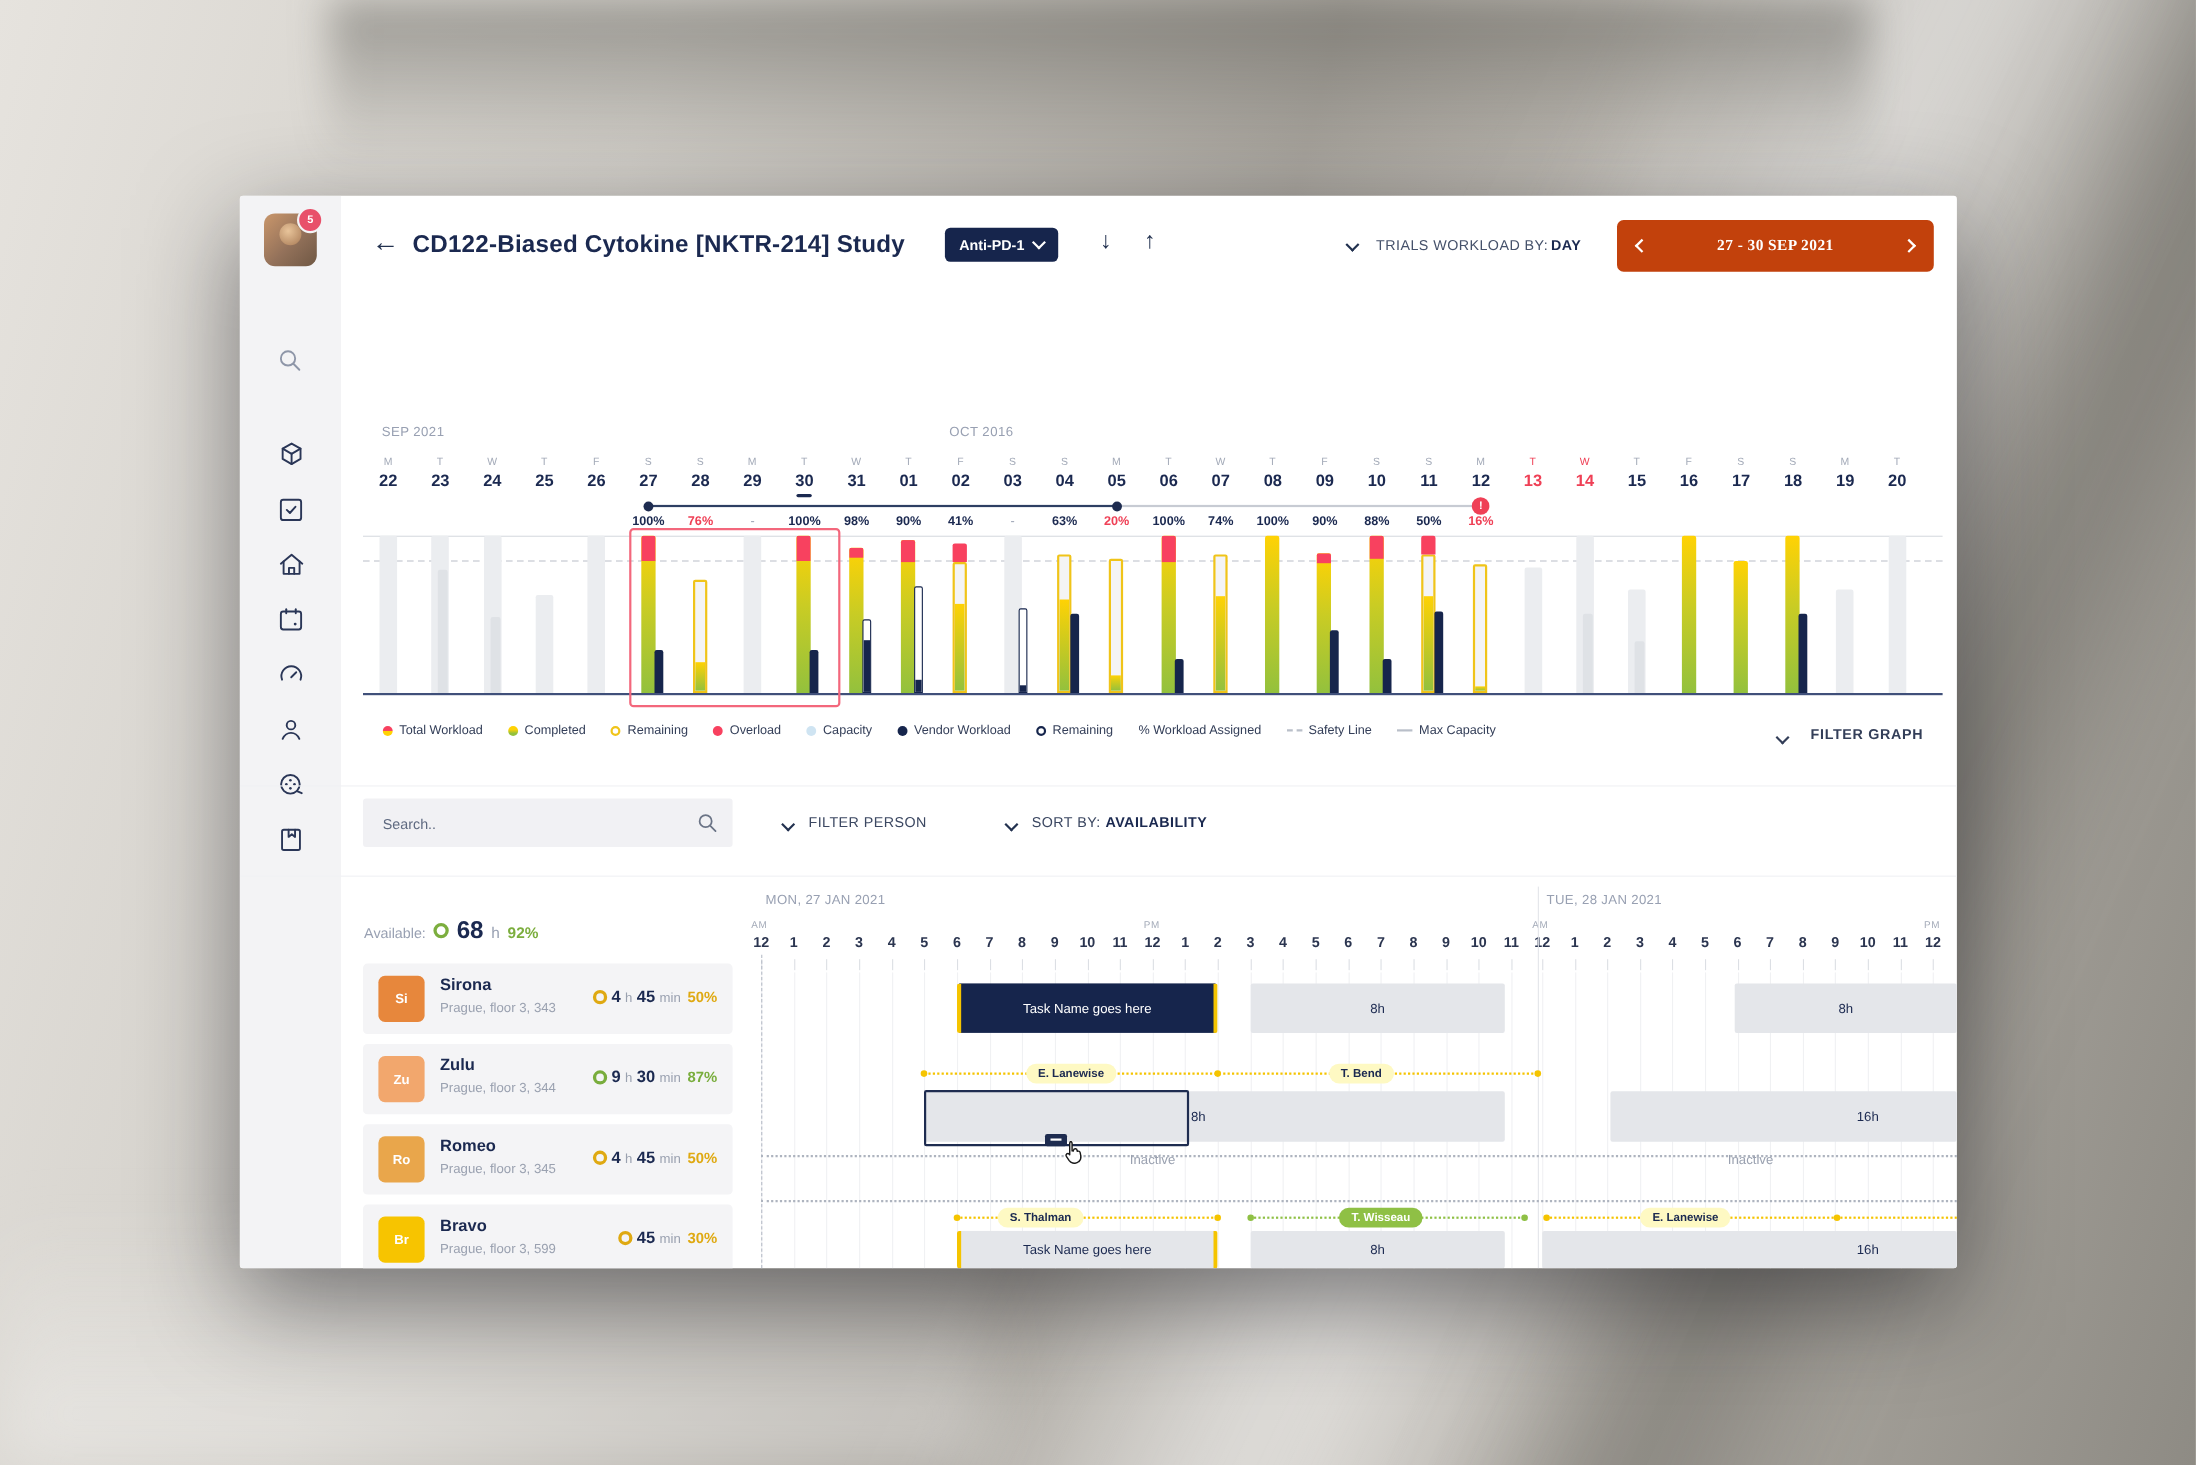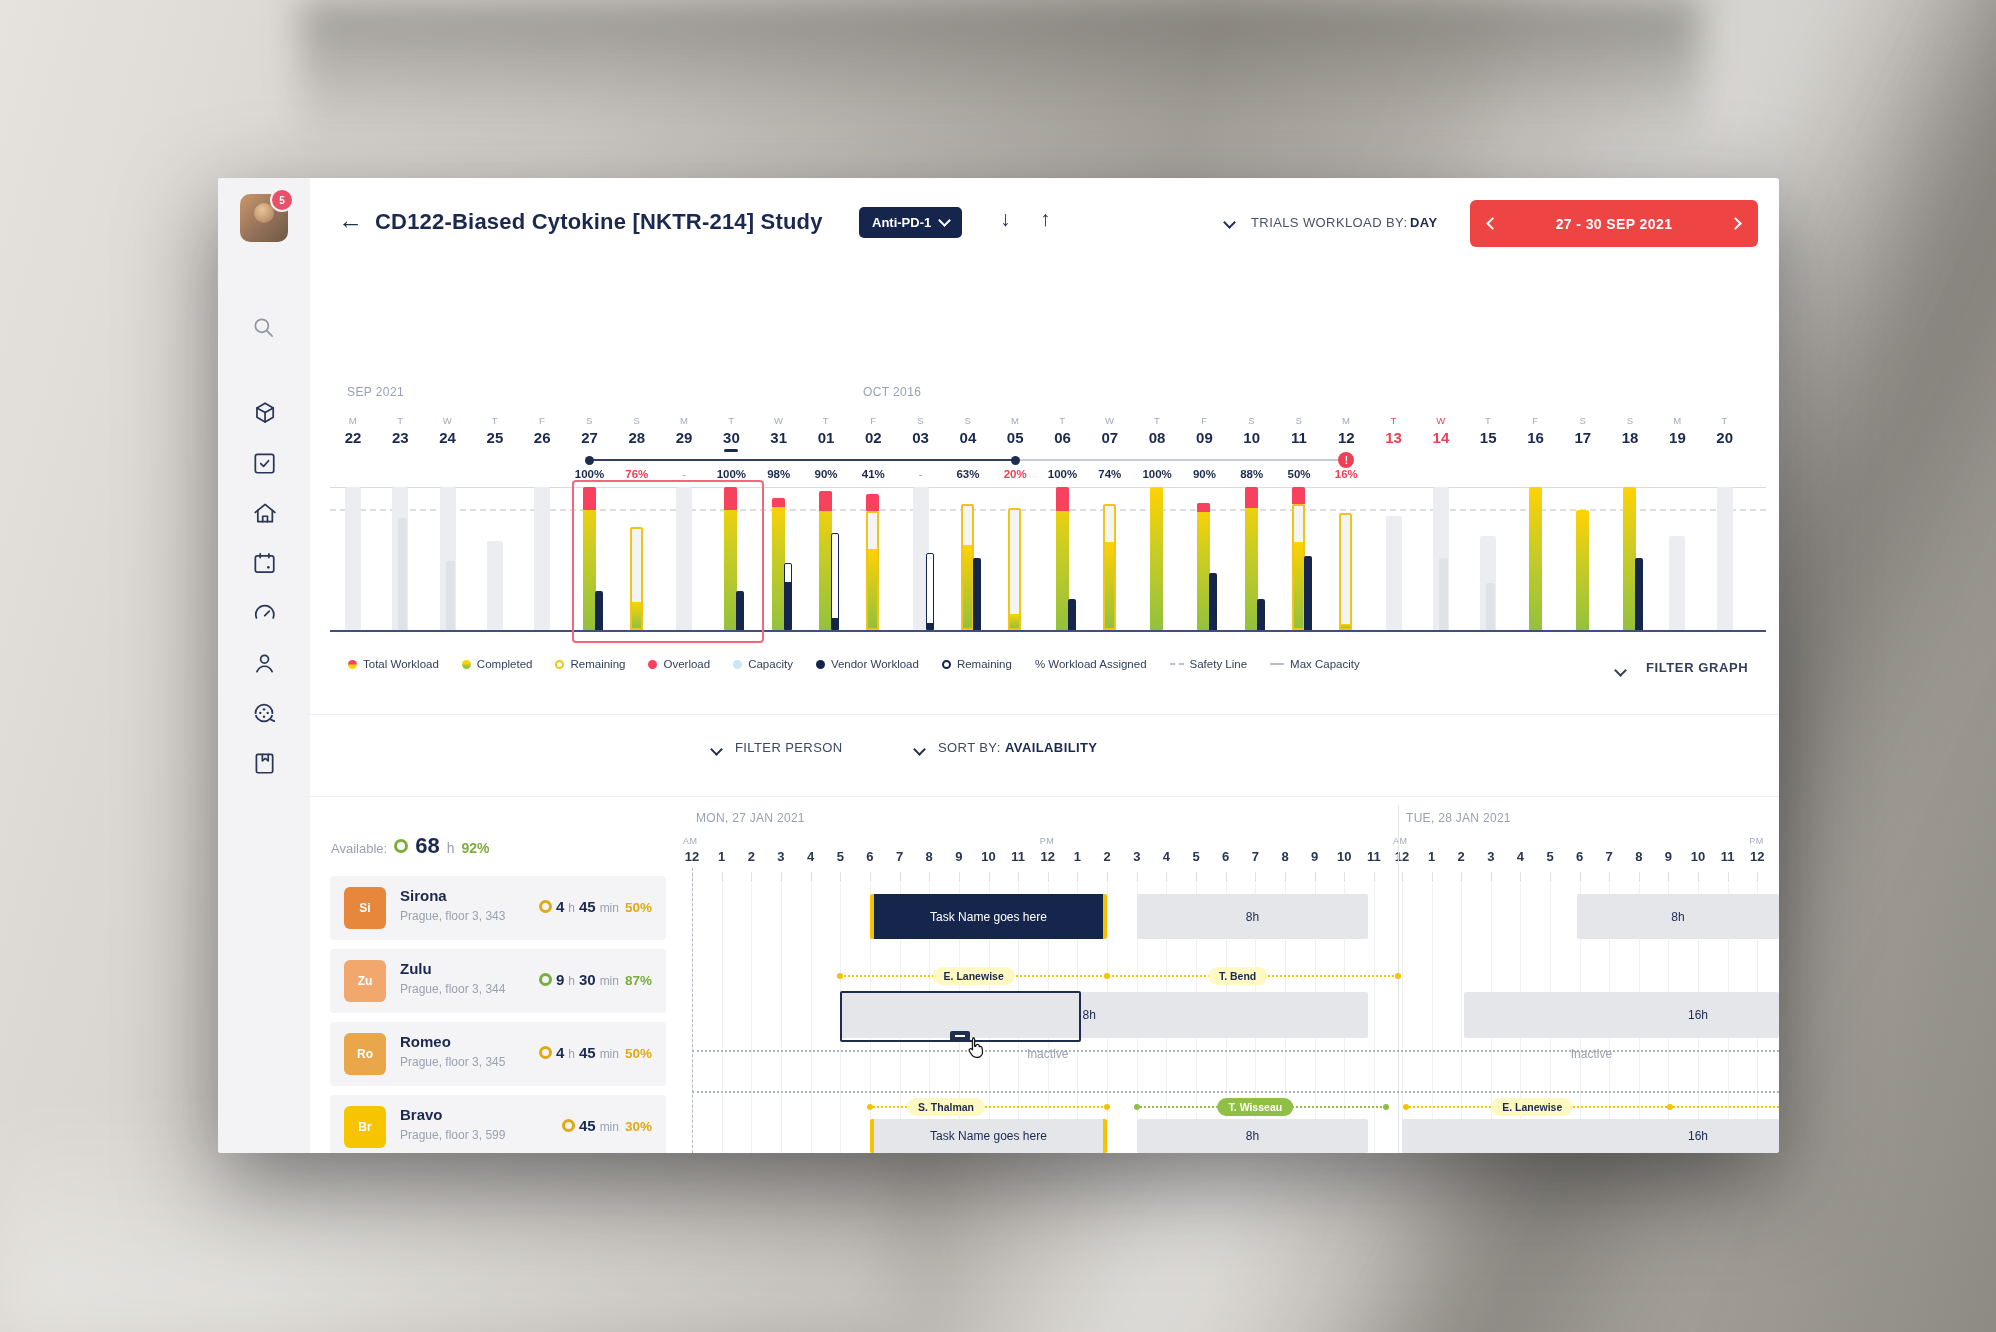--- a/index.html
+++ b/index.html
@@ -41,22 +41,22 @@
   .tagpill{left:641px;top:29px;height:31px;padding:0 13px;background:#16254c;border-radius:5px;color:#fff;
     font-size:13px;font-weight:bold;display:flex;align-items:center;gap:9px;}
   .hdr-arrow{top:29px;font-size:21px;color:#22314f;font-weight:bold;}
   .chev{display:inline-block;width:7px;height:7px;border-right:2px solid currentColor;border-bottom:2px solid currentColor;}
   .chev.down{transform:rotate(45deg);}
   .chev.left{transform:rotate(135deg);}
   .chev.right{transform:rotate(-45deg);}
   .wl-chev{left:1007px;top:40px;color:#22314f;}
   .wl-label{left:1033px;top:37px;font-size:13px;color:#46526b;letter-spacing:.4px;}
   .wl-value{left:1192px;top:37px;font-size:13px;font-weight:bold;color:#1b2950;letter-spacing:.4px;}
-  .datenav{left:1252px;top:22px;width:288px;height:47px;background:#ef4444;border-radius:6px;color:#fff;
-    display:flex;align-items:center;justify-content:space-between;padding:0 18px;box-sizing:border-box;}
+  .datenav{left:1252px;top:22px;width:288px;height:47px;background:#c2410c;border-radius:6px;color:#fff;
+    display:flex;align-items:center;justify-content:space-between;padding:0 18px;box-sizing:border-box;font-family:Liberation Serif, serif;}
   .datenav .dlabel{font-size:14px;font-weight:bold;letter-spacing:.4px;}
 
   
   .tabs{left:135px;top:122px;display:flex;gap:48px;}
   .tab{font-size:13px;font-weight:bold;letter-spacing:.7px;color:#98a0b2;padding-bottom:15px;cursor:pointer;}
   .tab.active{color:#1b2950;border-bottom:3px solid #1b2950;}
 
   
   .month{font-size:12px;color:#98a0b2;letter-spacing:.4px;}
   #calendar{position:absolute;left:0;top:237px;width:1561px;height:120px;}
@@ -526,20 +526,29 @@
       <div class="litem">
         <div class="sw line"></div>
         <span>Max Capacity</span>
       </div>
     </div>
   <span class="abs chev down fg-chev"></span>
   <div class="abs fg-label">FILTER GRAPH</div>
 
   <div class="abs divider" style="top:536px"></div>
 
+  <div class="abs searchbox">
+    <input type="text" placeholder="Search.." style="">
+    <span class="mag">
+      <svg viewBox="0 0 18 18">
+          <circle cx="7.5" cy="7.5" r="5.5"></circle>
+          <line x1="12" y1="12" x2="16.5" y2="16.5"></line>
+        </svg>
+    </span>
+  </div>
   <span class="abs chev down" style="left:494px;top:567px;color:#22314f"></span>
   <div class="abs ftext" style="left:517px;top:562px">FILTER PERSON</div>
   <span class="abs chev down" style="left:697px;top:567px;color:#22314f"></span>
   <div class="abs ftext" style="left:720px;top:562px">SORT BY:</div>
   <div class="abs ftext b" style="left:787px;top:562px">AVAILABILITY</div>
 
   <div class="abs divider" style="top:618px"></div>
 
   <div class="abs avail">
     <span class="lab">Available:</span>

